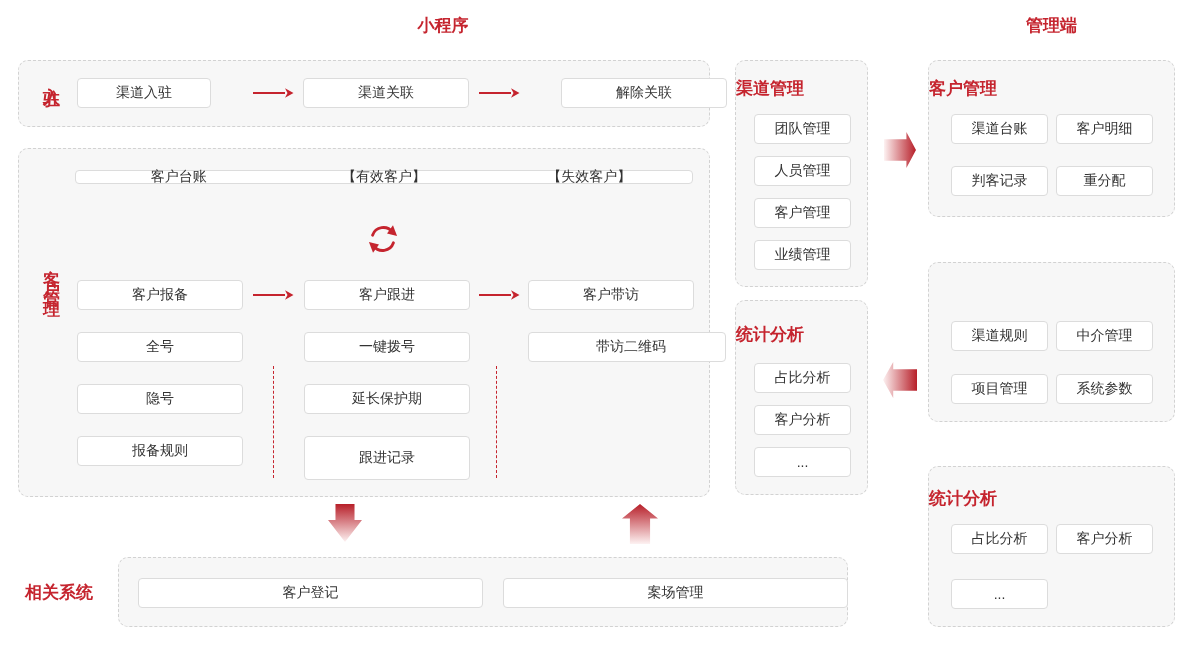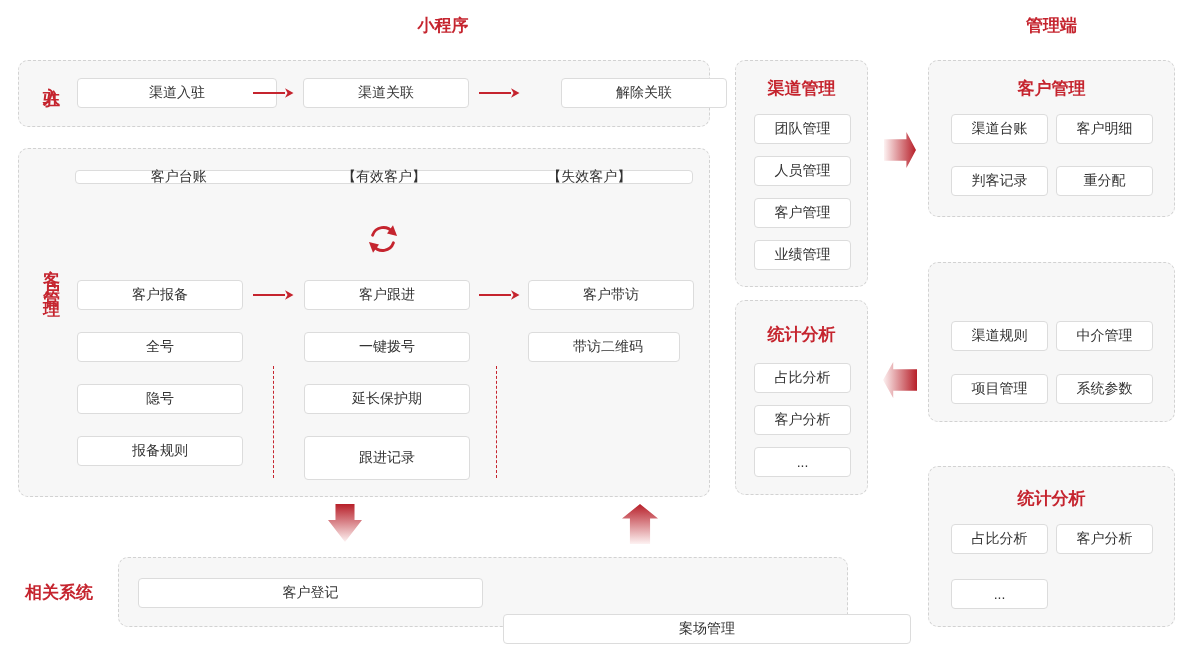--- a/index.html
+++ b/index.html
@@ -11,21 +11,21 @@
   }
   *{margin:0;padding:0;box-sizing:border-box;}
   html,body{background:#fff;}
   body{font-family:"Liberation Sans","DejaVu Sans",sans-serif;}
   #canvas{position:relative;width:1192px;height:648px;background:#fff;overflow:hidden;}
   .sec{position:absolute;background:var(--sectionBg);border:1px dashed var(--sectionBorder);border-radius:10px;}
   .box{position:absolute;background:#fff;border:1px solid var(--boxBorder);border-radius:4px;
        display:flex;align-items:center;justify-content:center;
        font-size:14px;color:var(--text);white-space:nowrap;}
   .htitle{position:absolute;color:var(--accent);font-weight:bold;font-size:17px;text-align:center;}
-  .sec-title{position:absolute;left:0;width:100%;text-align:center;color:var(--accent);font-weight:bold;font-size:17px;}
+  .sec-title{position:absolute;left:0;width:100%;color:var(--accent);font-weight:bold;font-size:17px;}
   .vlabel{position:absolute;color:var(--accent);font-weight:bold;font-size:17px;
           writing-mode:vertical-lr;text-orientation:upright;}
   .ledger{display:flex;}
   .ledger span{flex:1;text-align:center;}
   .flow-arrow{position:absolute;width:42px;height:12px;}
   .flow-arrow line{stroke:var(--accent);stroke-width:2;}
   .flow-arrow path{fill:var(--accent);}
   .refresh{position:absolute;}
   .refresh path{fill:none;stroke:var(--accent);stroke-width:3;stroke-linecap:round;}
   .refresh polygon{fill:var(--accent);}
@@ -43,21 +43,21 @@
 </head>
 <body>
 
 <div id="canvas">
 
   <div class="htitle" style="left:18px;top:14px;width:850px;">小程序</div>
   <div class="htitle" style="left:928px;top:14px;width:247px;">管理端</div>
 
   <div class="sec" style="left:18px;top:60px;width:692px;height:67px;"></div>
   <div class="vlabel" style="left:40px;top:74px;letter-spacing:2px;">入驻</div>
-  <div class="box" style="left:77px;top:78px;width:200px;height:30px;">渠道入驻</div>
+  <div class="box" style="left:77px;top:78px;width:134px;height:30px;">渠道入驻</div>
   <div class="box" style="left:303px;top:78px;width:166px;height:30px;">渠道关联</div>
   <div class="box" style="left:528px;top:78px;width:166px;height:30px;margin-left:33px;">解除关联</div>
   <svg class="flow-arrow" style="left:252px;top:87px;" viewBox="0 0 42 12">
       <line x1="1" y1="6" x2="33" y2="6"></line>
       <path d="M33 1.2 L41.5 6 L33 10.8 L35.5 6 Z"></path>
     </svg>
   <svg class="flow-arrow" style="left:478px;top:87px;" viewBox="0 0 42 12">
       <line x1="1" y1="6" x2="33" y2="6"></line>
       <path d="M33 1.2 L41.5 6 L33 10.8 L35.5 6 Z"></path>
     </svg>
@@ -89,21 +89,21 @@
       <line x1="1" y1="6" x2="33" y2="6"></line>
       <path d="M33 1.2 L41.5 6 L33 10.8 L35.5 6 Z"></path>
     </svg>
   <svg class="flow-arrow" style="left:478px;top:289px;" viewBox="0 0 42 12">
       <line x1="1" y1="6" x2="33" y2="6"></line>
       <path d="M33 1.2 L41.5 6 L33 10.8 L35.5 6 Z"></path>
     </svg>
 
   <div class="box" style="left:77px;top:332px;width:166px;height:30px;">全号</div>
   <div class="box" style="left:304px;top:332px;width:166px;height:30px;">一键拨号</div>
-  <div class="box" style="left:528px;top:332px;width:152px;height:30px;padding-left:8px;">带访二维码</div>
+  <div class="box" style="left:528px;top:332px;width:198px;height:30px;padding-left:8px;">带访二维码</div>
   <div class="box" style="left:77px;top:384px;width:166px;height:30px;text-align:right;">隐号</div>
   <div class="box" style="left:304px;top:384px;width:166px;height:30px;">延长保护期</div>
   <div class="box" style="left:77px;top:436px;width:166px;height:30px;">报备规则</div>
   <div class="box" style="left:304px;top:436px;width:166px;height:44px;">跟进记录</div>
 
   <div class="vline" style="left:273px;top:366px;height:112px;"></div>
   <div class="vline" style="left:496px;top:366px;height:112px;"></div>
 
   <div class="sec" style="left:735px;top:60px;width:133px;height:227px;">
     <div class="sec-title" style="top:16px;">渠道管理</div>
@@ -144,16 +144,16 @@
     <div class="box" style="left:127px;top:57px;width:97px;height:30px;">客户分析</div>
     <div class="box" style="left:22px;top:112px;width:97px;height:30px;">...</div>
   </div>
 
   <div class="blk blk-down" style="left:328px;top:504px;width:34px;height:38px;"></div>
   <div class="blk blk-up" style="left:622px;top:504px;width:36px;height:40px;"></div>
 
   <div class="htitle" style="left:16px;top:581px;width:86px;">相关系统</div>
   <div class="sec" style="left:118px;top:557px;width:730px;height:70px;">
     <div class="box" style="left:19px;top:20px;width:345px;height:30px;">客户登记</div>
-    <div class="box" style="left:384px;top:20px;width:408px;height:30px;margin-top:36px;">案场管理</div>
+    <div class="box" style="left:384px;top:20px;width:345px;height:30px;">案场管理</div>
   </div>
 
 </div>
 
 </body></html>

